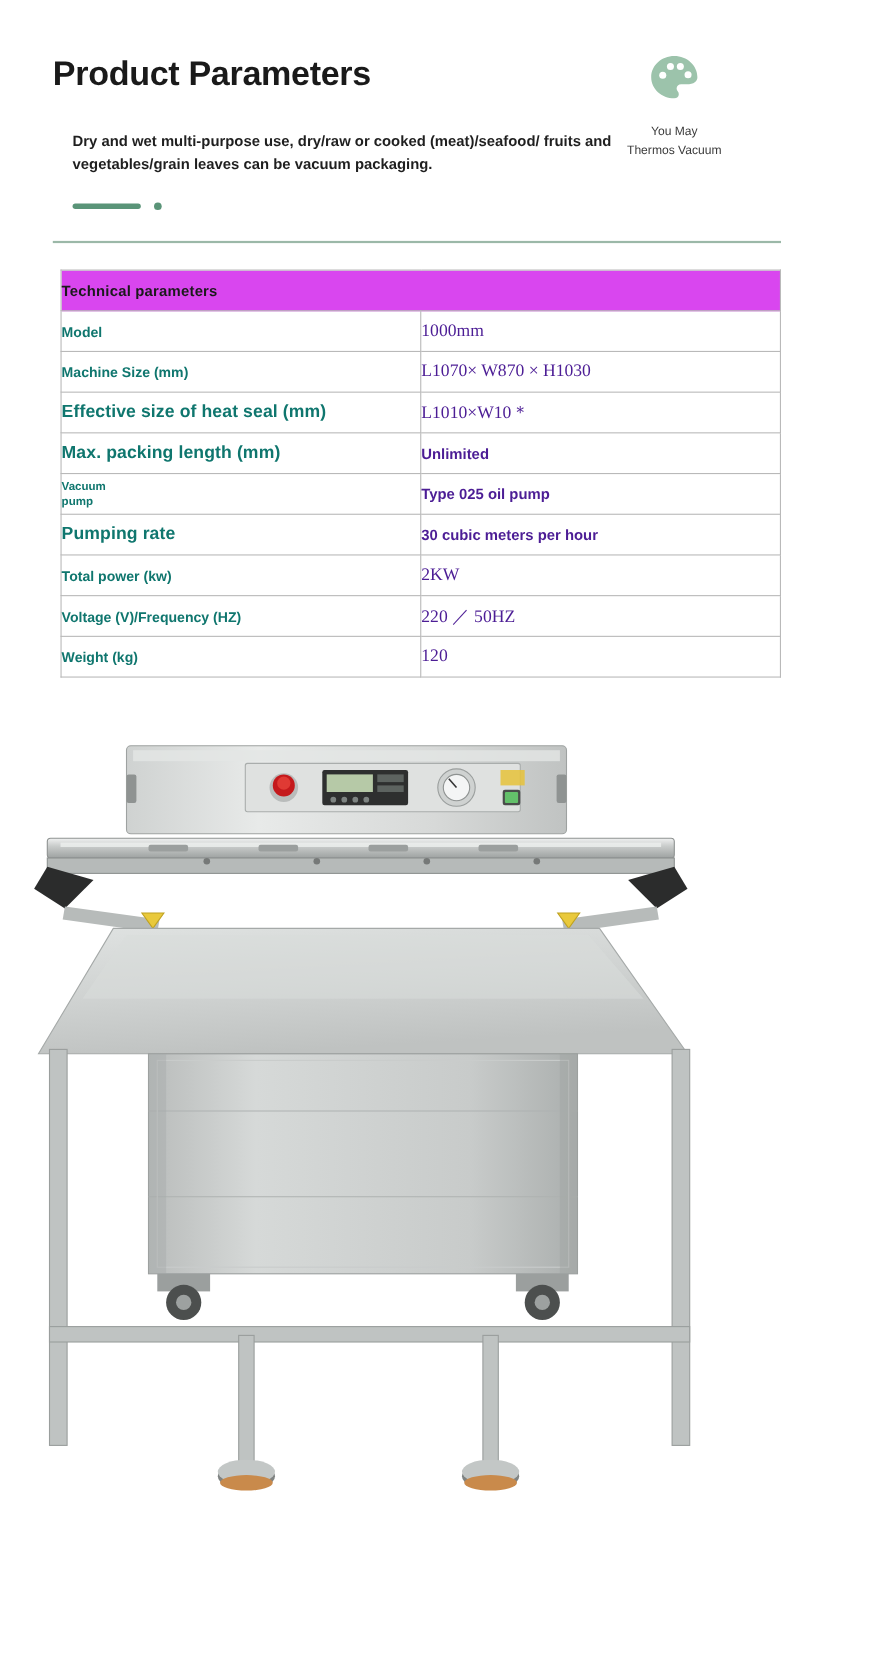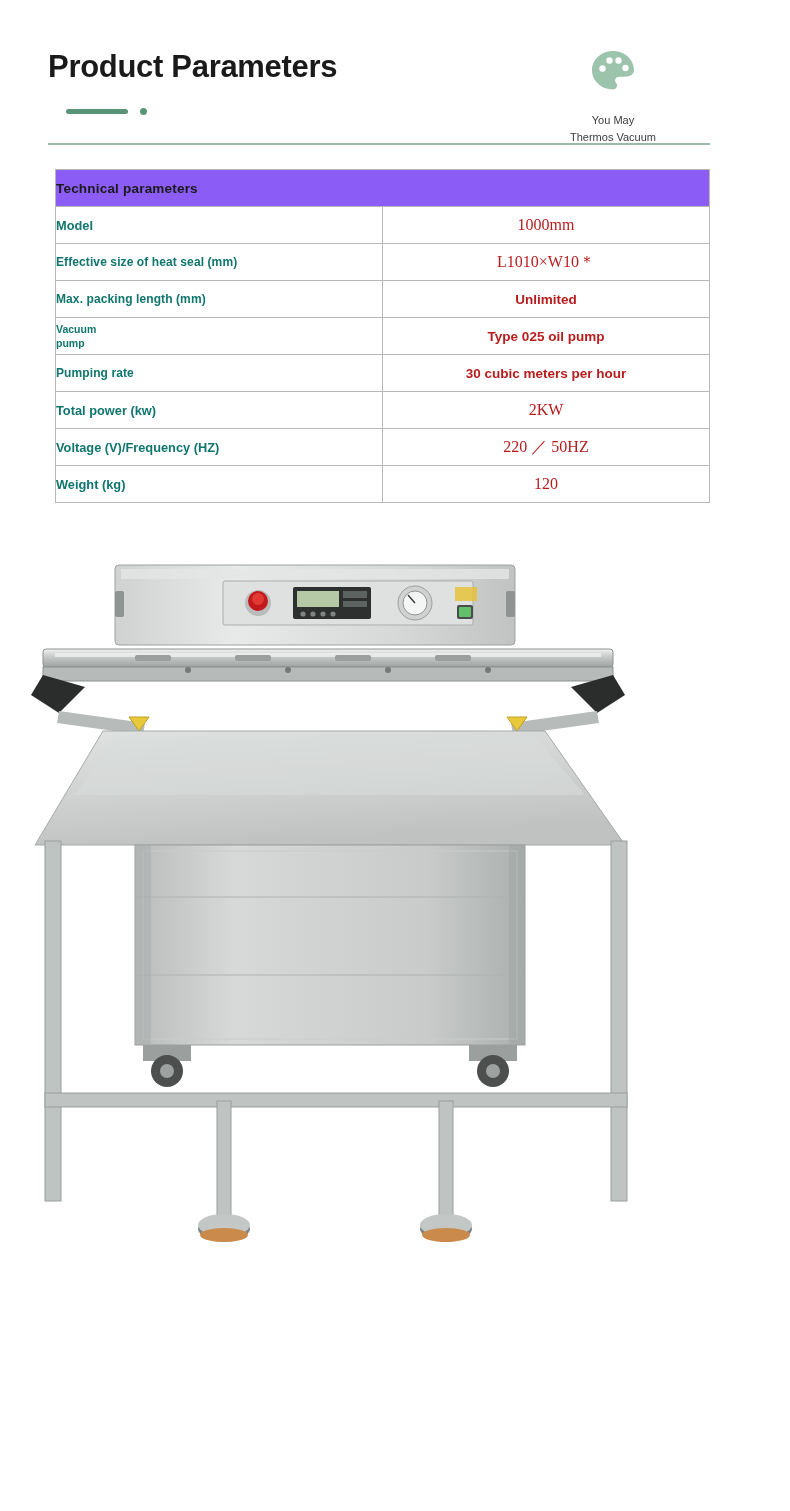--- a/index.html
+++ b/index.html
@@ -101,42 +101,42 @@
     border-collapse: collapse;
     table-layout: fixed;
   }
   table.params td {
     border: 1px solid #b9b9b9;
     padding: 0;
     height: 37px;
     vertical-align: middle;
   }
   .th-row td {
-    background: #8b5cf6;
+    background: #d946ef;
     height: 33px;
     font-weight: bold;
     font-size: 13.5px;
     color: #1a1a1a;
     padding-left: 14px;
     letter-spacing: 0.2px;
   }
   td.label {
     width: 340px;
     padding-left: 14px;
     font-size: 12.8px;
     font-weight: bold;
     color: #0f766e;
   }
   td.value {
-    text-align: center;
+    text-align: left;
     font-size: 14px;
-    color: #b91c1c;
+    color: #4c1d95;
   }
   td.label.small {
-    font-size: 12px;
+    font-size: 16px;
     letter-spacing: 0.1px;
   }
   td.label.two-line {
     font-size: 10.5px;
     line-height: 1.35;
   }
   td.value.serif {
     font-family: "Liberation Serif", serif;
     font-size: 16px;
   }
@@ -155,20 +155,21 @@
   svg.machine { display: block; width: 100%; height: 100%; }
 </style>
 </head>
 <body>
 
 <div class="page">
 
   <div class="header">
     <h1 class="page-title">Product Parameters</h1>
 
+    <div class="subtitle">Dry and wet multi-purpose use, dry/raw or cooked (meat)/seafood/ fruits and vegetables/grain leaves can be vacuum packaging.</div>
 
     <div class="accent-row">
       <div class="accent-bar"></div>
       <div class="accent-dot"></div>
     </div>
 
     <div class="brand">
       <span class="brand-icon">
         <svg viewBox="0 0 52 52" width="52" height="52" aria-hidden="true">
           <path d="M26 5C14.4 5 5 13.6 5 24.2c0 10.6 9.4 19.2 21 19.2 2.3 0 4.1-1.7 4.1-3.8 0-1-.4-1.9-1-2.6-.6-.7-1-1.6-1-2.5 0-2.1 1.8-3.8 4.1-3.8h4.9C44 30.7 47 27.8 47 24.2 47 13.6 37.6 5 26 5z" fill="#9cc3ab"></path>
@@ -190,20 +191,24 @@
       <tbody>
         <tr class="th-row">
           <td colspan="2">Technical parameters</td>
         </tr>
 
         <tr>
           <td class="label">Model</td>
           <td class="value serif">1000mm</td>
         </tr>
 
+        <tr>
+          <td class="label">Machine Size (mm)</td>
+          <td class="value serif">L1070× W870 × H1030</td>
+        </tr>
 
         <tr>
           <td class="label small">Effective size of heat seal (mm)</td>
           <td class="value serif">L1010×W10＊</td>
         </tr>
 
         <tr>
           <td class="label small">Max. packing length (mm)</td>
           <td class="value bold">Unlimited</td>
         </tr>

